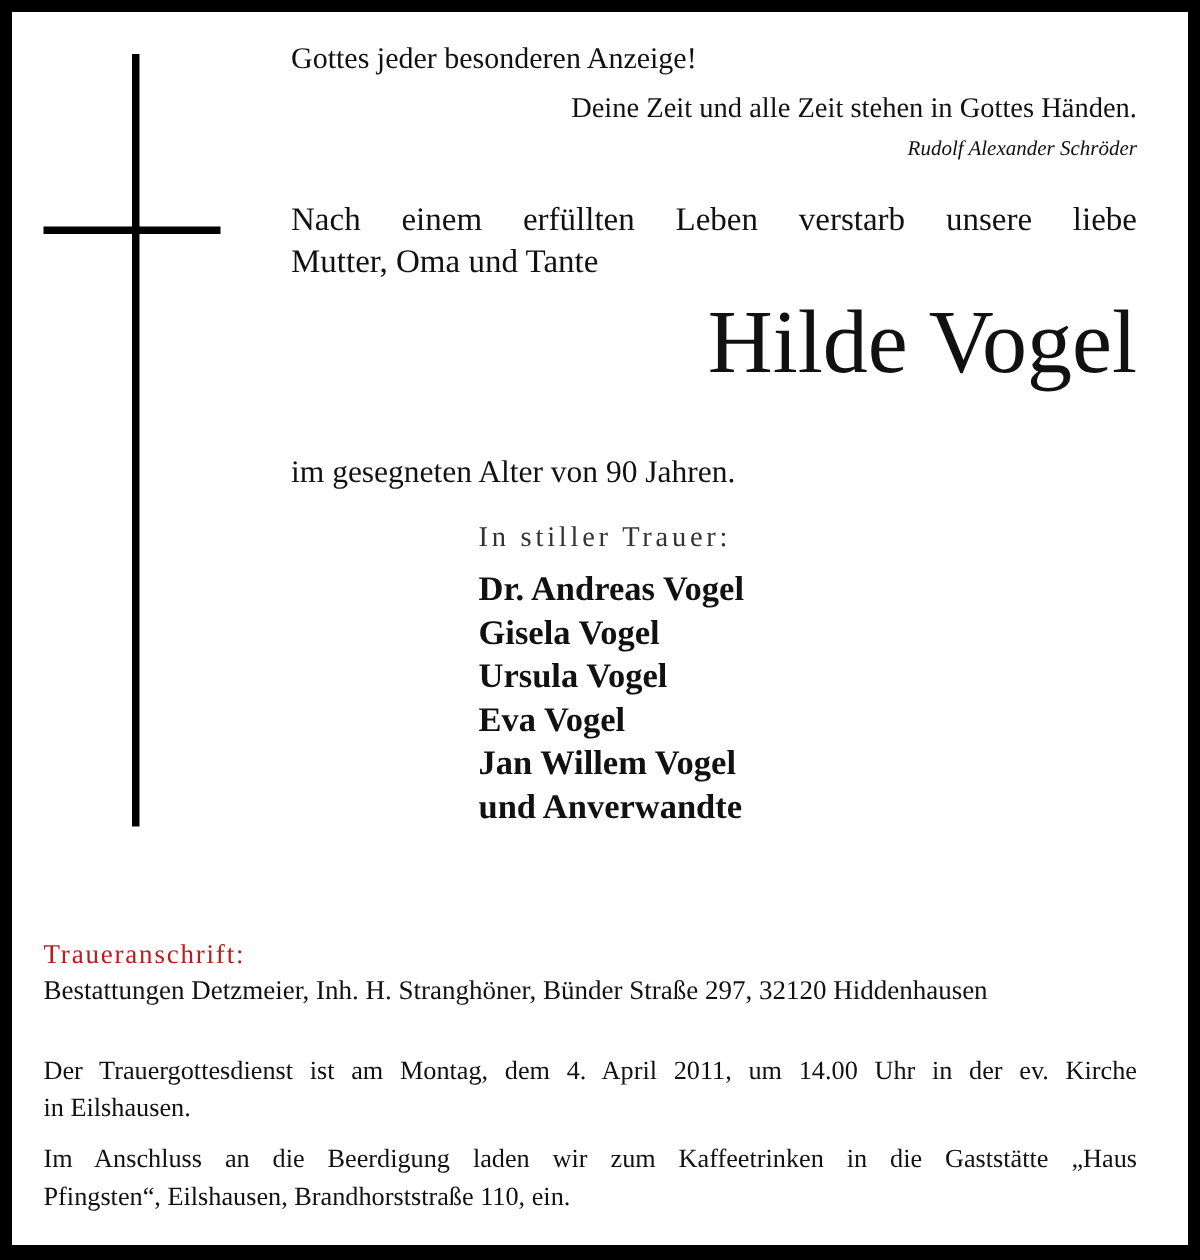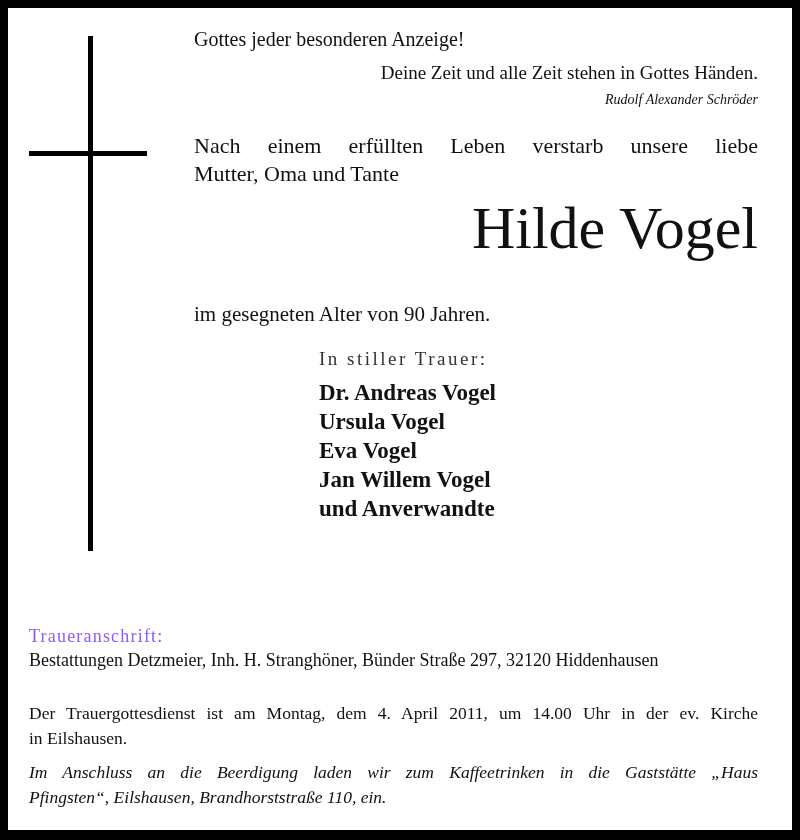--- a/index.html
+++ b/index.html
@@ -36,31 +36,31 @@
     }
     .intro-line1 { display: block; text-align: justify; text-align-last: justify; }
     .intro-line2 { display: block; }
     .name { left: 186px; width: 564px; top: 186px; text-align: right; font-size: 60px; line-height: 68px; }
     .maiden { left: 186px; width: 564px; top: 252px; text-align: center; font-size: 21px; padding-left: 20px; box-sizing: border-box; }
     .age { left: 186px; top: 294px; font-size: 21px; font-family: Liberation Serif, serif; }
     .mourn-label { left: 311px; top: 340px; font-size: 19px; letter-spacing: 2.5px; color: #333; }
     .mourners { left: 311px; top: 370px; }
     .mourner { display: block; font-size: 23px; line-height: 29px; font-weight: bold; }
     .place-date { left: 21px; top: 582px; font-size: 21px; }
-    .addr-label { left: 21px; top: 618px; font-size: 18px; letter-spacing: 1.2px; color: #8b5cf6; }
+    .addr-label { left: 21px; top: 618px; font-size: 18px; letter-spacing: 1.2px; color: #b91c1c; }
     .addr { left: 21px; top: 642px; font-size: 18px; }
     .service {
       left: 21px; top: 693px; width: 729px;
       font-size: 17.5px; line-height: 25px; white-space: normal;
     }
     .service-l1, .reception-l1 { display: block; text-align: justify; text-align-last: justify; }
     .service-l2, .reception-l2 { display: block; }
     .reception {
       left: 21px; top: 752px; width: 729px;
-      font-size: 17.5px; line-height: 25px; white-space: normal; font-style: italic;
+      font-size: 17.5px; line-height: 25px; white-space: normal;
     }
   </style>
 </head>
 <body>
 
 <div class="card">
 
   <div class="cross">
     <div class="cross-v"></div>
     <div class="cross-h"></div>
@@ -77,20 +77,21 @@
   </div>
 
   <div class="abs name">Hilde Vogel</div>
 
   <div class="abs age">im gesegneten Alter von 90 Jahren.</div>
 
   <div class="abs mourn-label">In stiller Trauer:</div>
 
   <div class="abs mourners">
     <span class="mourner">Dr. Andreas Vogel</span>
+    <span class="mourner">Gisela Vogel</span>
     <span class="mourner">Ursula Vogel</span>
     <span class="mourner">Eva Vogel</span>
     <span class="mourner">Jan Willem Vogel</span>
     <span class="mourner">und Anverwandte</span>
   </div>
 
 
   <div class="abs addr-label">Traueranschrift:</div>
   <div class="abs addr">Bestattungen Detzmeier, Inh. H. Stranghöner, Bünder Straße 297, 32120 Hiddenhausen</div>
 

